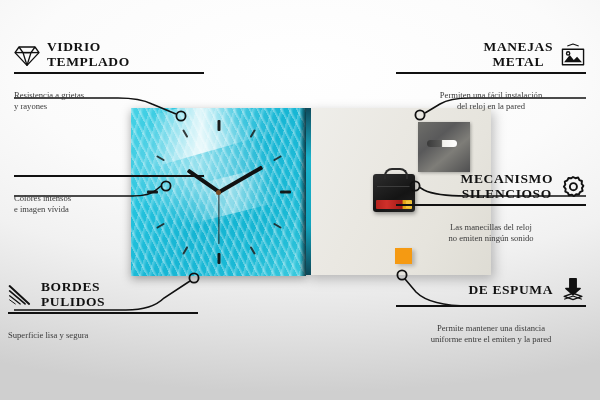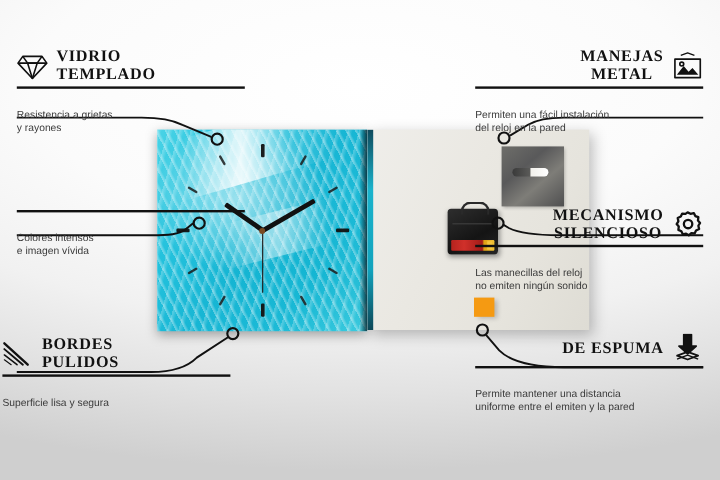--- a/index.html
+++ b/index.html
@@ -88,31 +88,31 @@
   
   .feature{position:absolute;width:190px;}
   .feature .head{display:flex;align-items:center;gap:7px;}
   .feature .titles{display:flex;flex-direction:column;line-height:1.08;}
   .feature .t1,.feature .t2{
     font-family:"Liberation Serif",serif;font-weight:bold;font-size:13.5px;
     letter-spacing:.6px;color:#111;white-space:nowrap;
   }
   .feature .rule{height:1.6px;background:#111;margin:3px 0 4px 0;}
   .feature .sub{
-    font-family:Liberation Sans, sans-serif;font-size:8.6px;color:#3a3a3a;
+    font-family:Liberation Serif, serif;font-size:8.6px;color:#3a3a3a;
     line-height:1.35;white-space:pre-line;margin-top:16px;
   }
   .feature.right .head{justify-content:flex-end;}
   .feature.right .titles{align-items:center;}
-  .feature.right .sub{text-align:left;}
+  .feature.right .sub{text-align:center;}
   .icon{width:26px;height:24px;flex:0 0 26px;display:block;}
 
   #f-vidrio{left:14px;top:40px;}
   #f-impresion{left:14px;top:172px;}
-  #f-bordes{left:2px;top:280px;}
+  #f-bordes{left:8px;top:280px;}
   #f-manejas{left:396px;top:40px;width:190px;}
   #f-mecanismo{left:396px;top:172px;width:190px;}
   #f-espaciador{left:396px;top:278px;width:190px;}
 
   .hd-badge{
     width:26px;height:22px;border:1.6px solid #111;border-radius:2px;
     display:flex;flex-direction:column;align-items:center;justify-content:center;line-height:1;
   }
   .hd-badge .u{font-size:4.6px;font-weight:bold;letter-spacing:.2px;}
   .hd-badge .h{font-size:10px;font-weight:bold;letter-spacing:.3px;}

